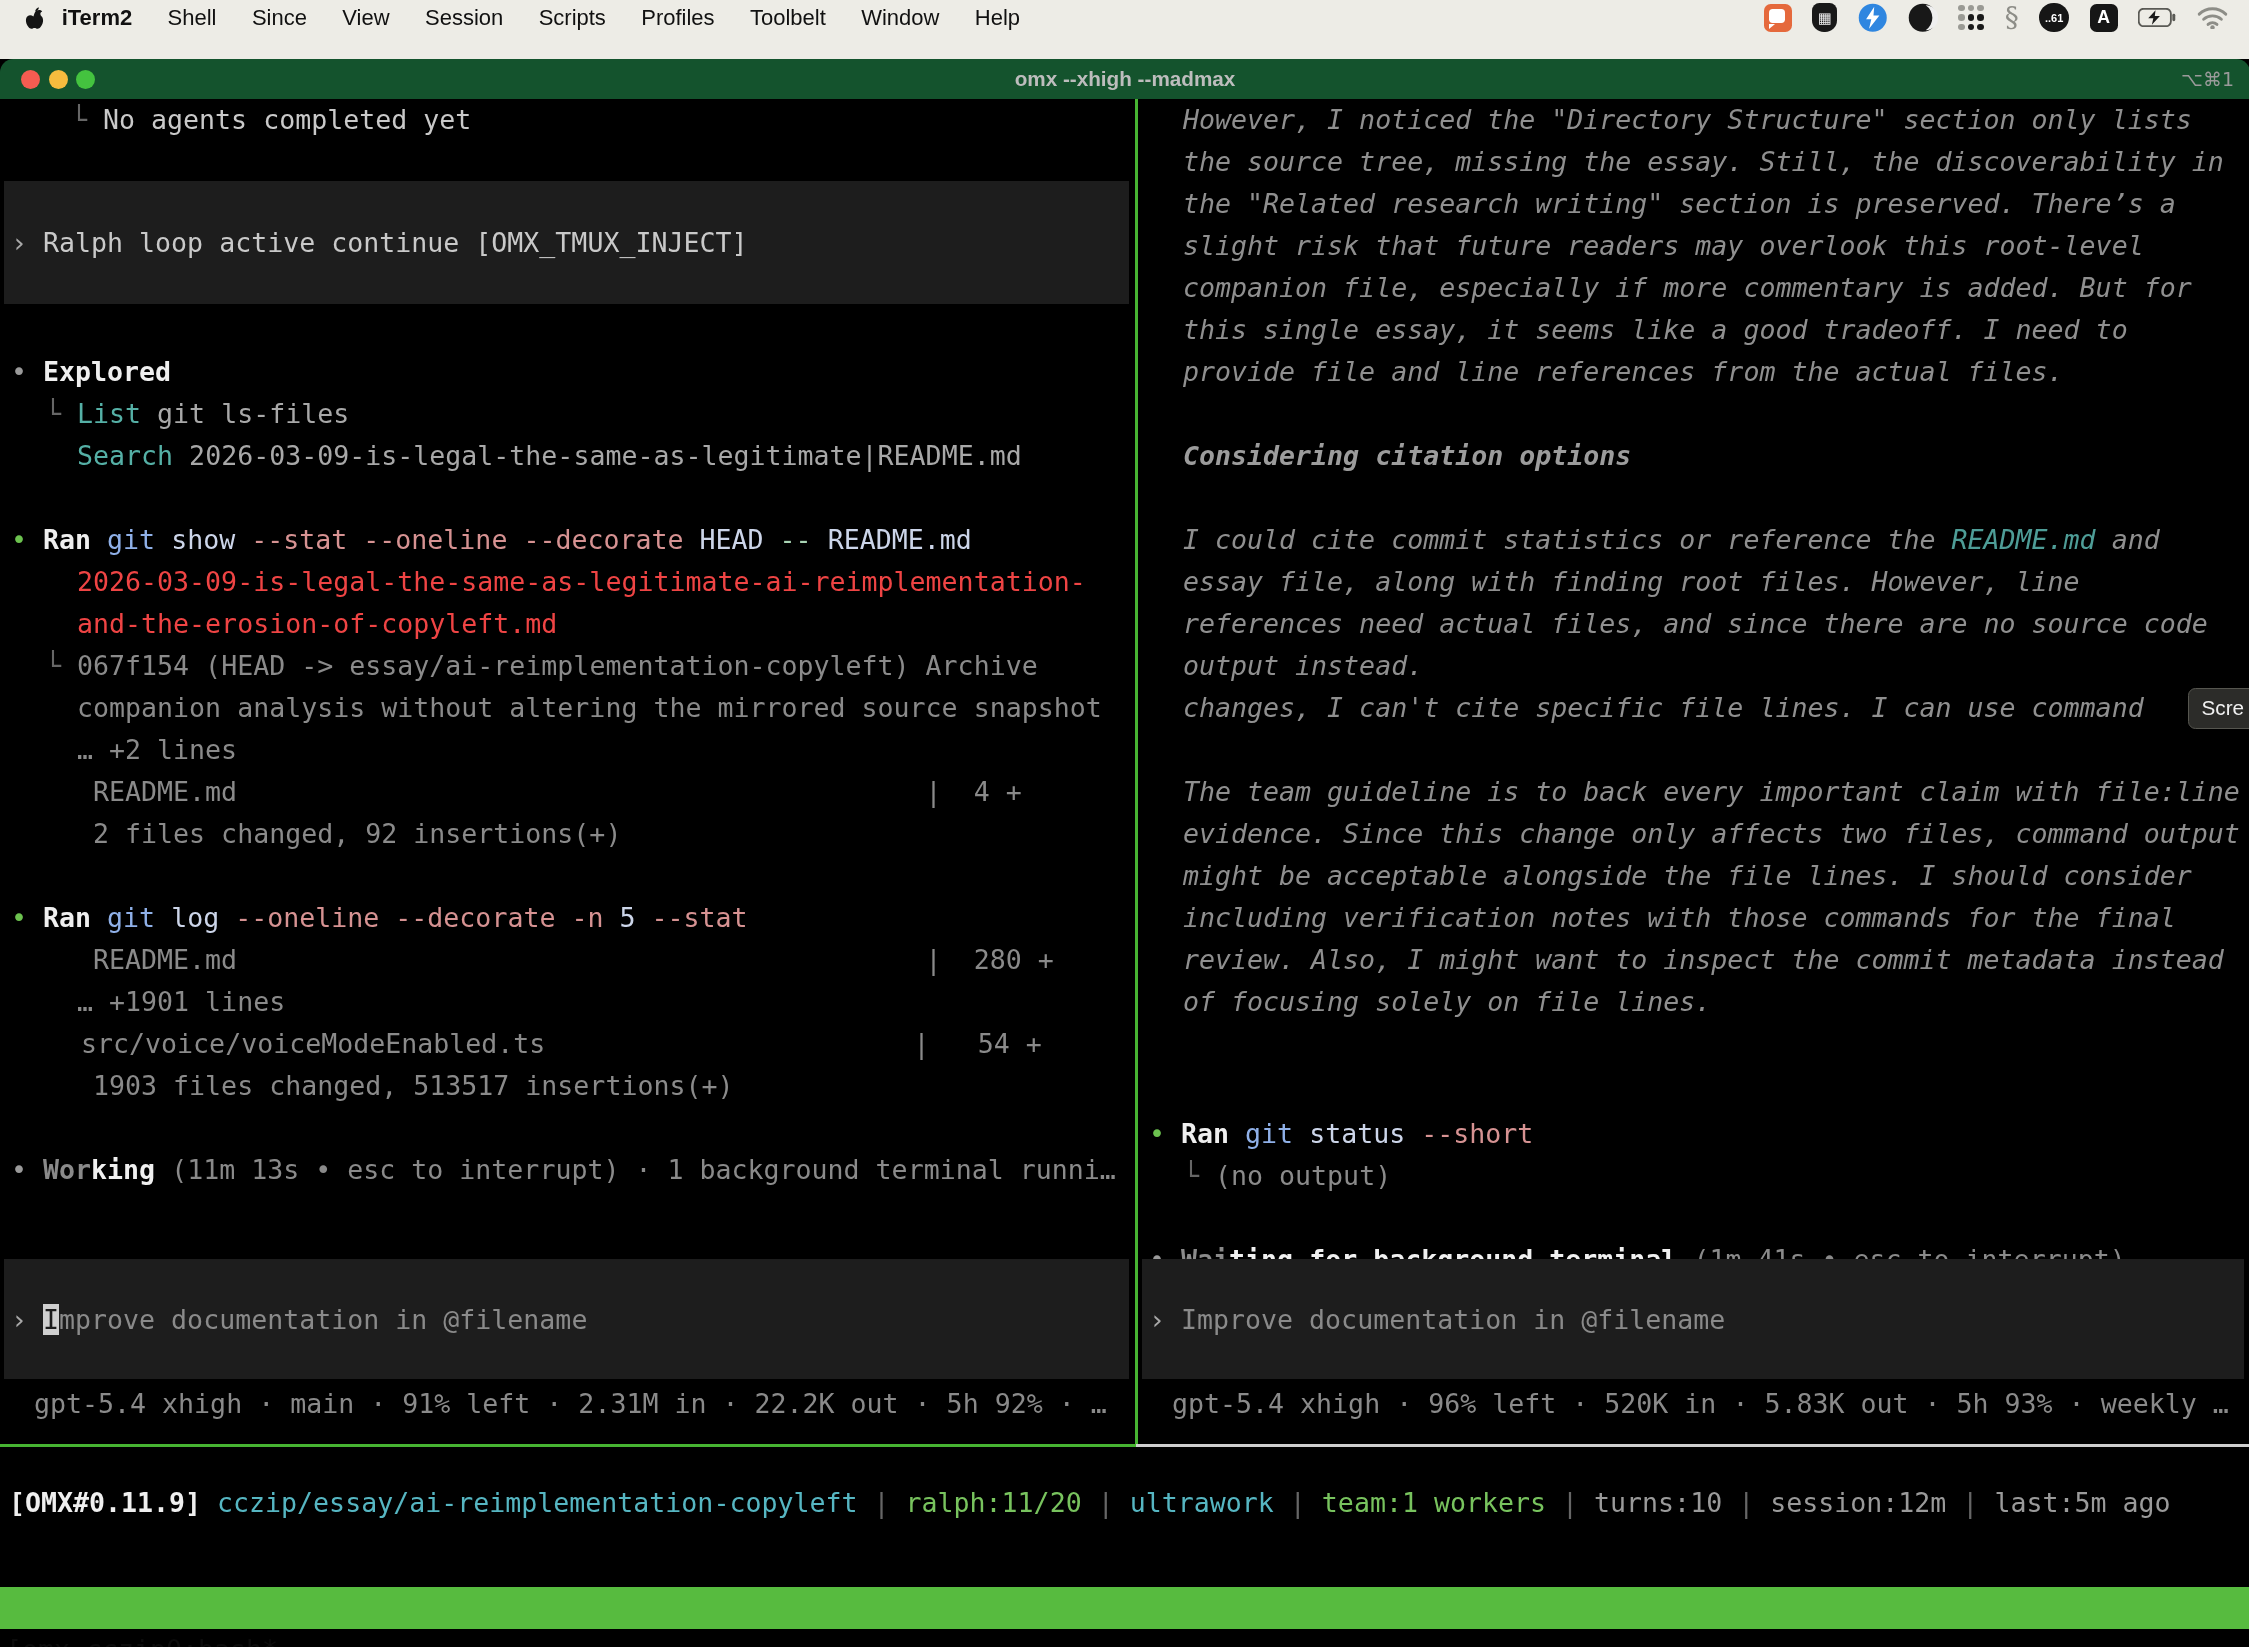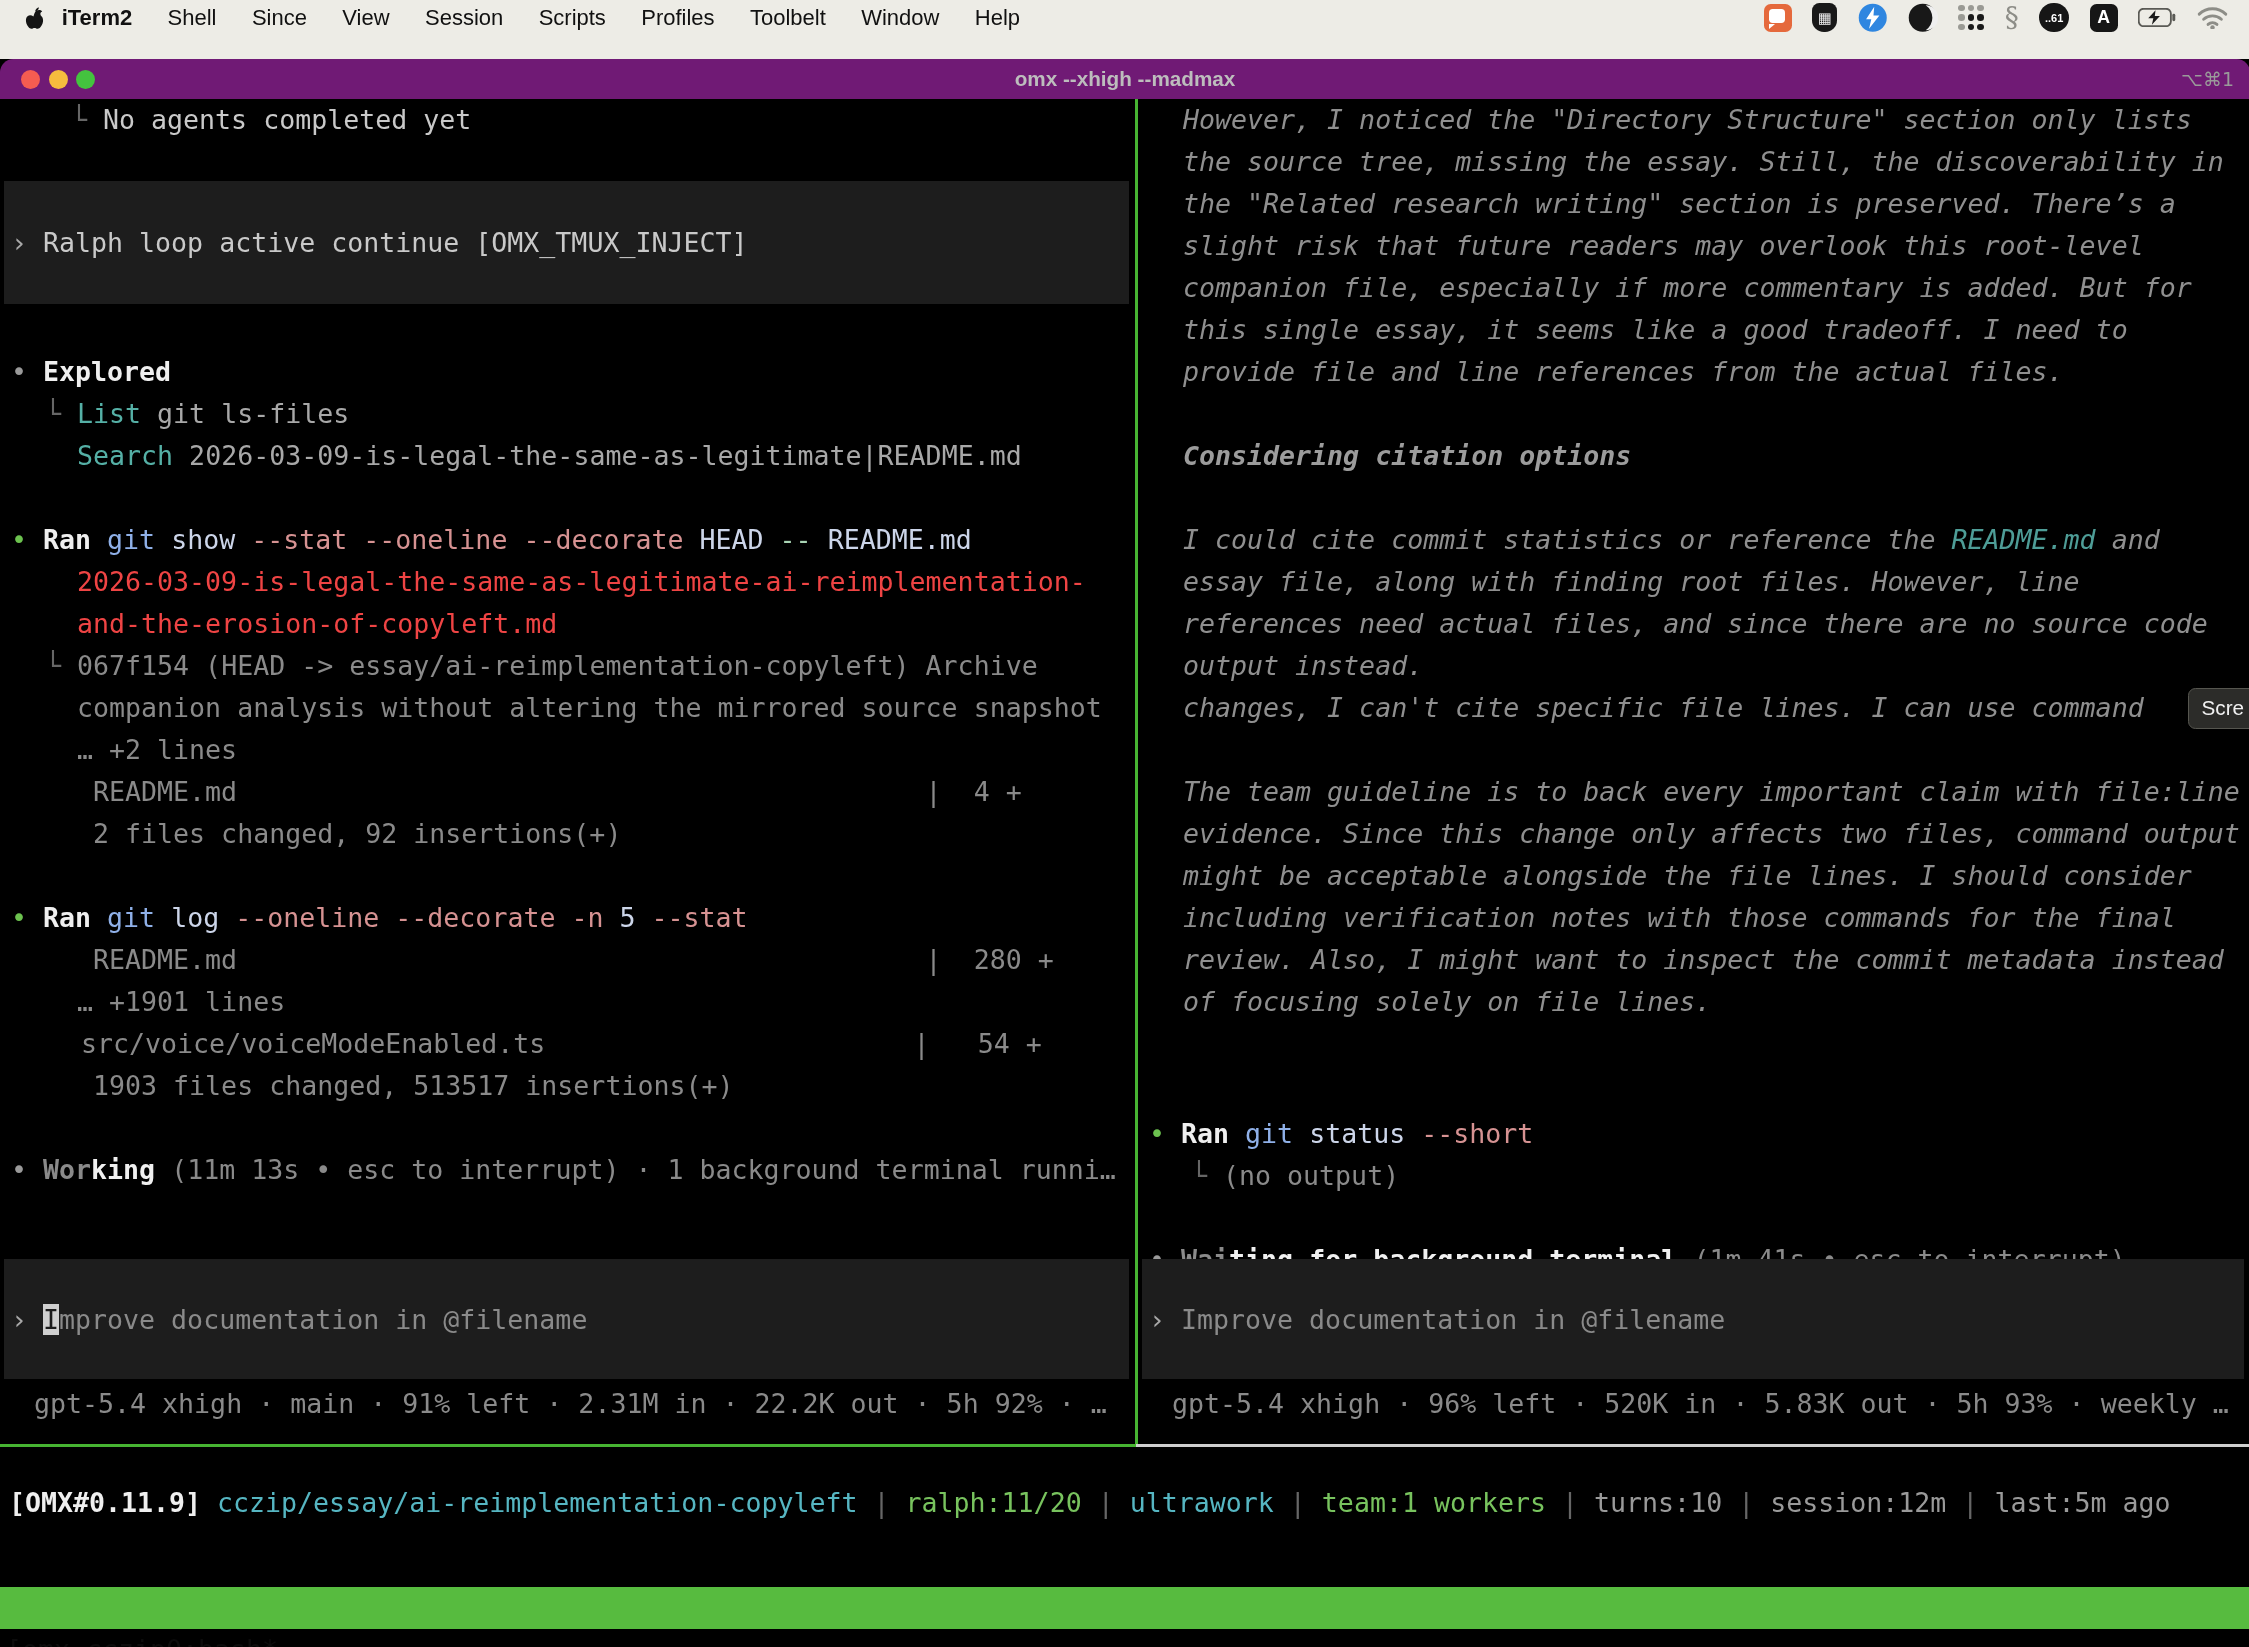--- a/index.html
+++ b/index.html
@@ -22,21 +22,21 @@
   .icn-bolt { width:29.5px; height:29.5px; }
   .icn-moon { width:29.5px; height:29.5px; }
   .icn-grid { display:grid; grid-template-columns:repeat(3,6.6px); grid-template-rows:repeat(3,6.6px); gap:3px; }
   .icn-grid i { width:6.6px; height:6.6px; border-radius:50%; background:#9a9a94; }
   .icn-grid i.d { background:#1a1a1a; }
   .icn-squig { font-family:"DejaVu Serif", serif; font-size:28px; color:#8d8d87; }
   .icn-badge { width:29.5px; height:29.5px; border-radius:50%; background:#161616; color:#fff; font-family:"Liberation Sans", sans-serif; font-size:11px; font-weight:700; }
   .icn-a { width:28px; height:28px; border-radius:6.6px; background:#161616; color:#fff; font-family:"Liberation Sans", sans-serif; font-size:17.7px; font-weight:700; }
 
   
-  .titlebar { position:absolute; left:0; top:59px; width:2250px; height:40px; background:#701a75; border-radius:13.3px 13.3px 0 0; display:flex; align-items:center; }
+  .titlebar { position:absolute; left:0; top:59px; width:2250px; height:40px; background:#14532d; border-radius:13.3px 13.3px 0 0; display:flex; align-items:center; }
   .tl { width:19px; height:19px; border-radius:50%; margin-left:8.9px; }
   .tl.r { background:#f55c51; margin-left:20.7px; }
   .tl.y { background:#f6bc3e; }
   .tl.g { background:#44c33f; }
   .wtitle { position:absolute; left:0; right:0; text-align:center; color:#bdbdbd; font-family:"Liberation Sans", sans-serif; font-weight:700; font-size:20.7px; }
   .wshort { position:absolute; right:16px; color:#9a9a9a; font-family:"DejaVu Sans", sans-serif; font-size:19px; }
 
   
   .term { position:absolute; left:0; top:99px; width:2250px; height:1549px; background:#000;
           font-family:"DejaVu Sans Mono", monospace; font-size:26.6px; }
@@ -228,21 +228,21 @@
           <div class="row" style="padding-left: 45px;"><span class="ital">changes, I can't cite specific file lines. I can use command</span></div>
           <div class="row"></div>
           <div class="row" style="padding-left: 45px;"><span class="ital">The team guideline is to back every important claim with file:line</span></div>
           <div class="row" style="padding-left: 45px;"><span class="ital">evidence. Since this change only affects two files, command output</span></div>
           <div class="row" style="padding-left: 45px;"><span class="ital">might be acceptable alongside the file lines. I should consider</span></div>
           <div class="row" style="padding-left: 45px;"><span class="ital">including verification notes with those commands for the final</span></div>
           <div class="row" style="padding-left: 45px;"><span class="ital">review. Also, I might want to inspect the commit metadata instead</span></div>
           <div class="row" style="padding-left: 45px;"><span class="ital">of focusing solely on file lines.</span></div>
           <div class="row"></div>
           <div class="row" style="padding-left: 11px; margin-top: 48px;"><span class="grnb">• </span><span class="wb">Ran</span><span class="cmd"> </span><span class="git">git</span><span class="cmd"> status </span><span class="flag">--short</span></div>
-          <div class="row" style="padding-left: 45px; margin-left: 8px;"><span class="dim">└ </span><span class="gray">(no output)</span></div>
+          <div class="row" style="padding-left: 45px;"><span class="dim">└ </span><span class="gray">(no output)</span></div>
           <div class="row"></div>
           <div class="row" style="padding-left: 11px;"><span class="dimb">• </span><span class="shd">Wai</span><span class="shl">ting for background terminal</span><span class="gray"> (1m 41s • esc to interrupt)</span></div>
         </div>
       <div class="inbox box2"><span class="pr">› </span><span class="gray">Improve documentation in @filename</span></div>
       <div class="statusline">gpt-5.4 xhigh · 96% left · 520K in · 5.83K out · 5h 93% · weekly …</div>
     </div>
 
     <div class="hb l"></div>
     <div class="hb r"></div>
 

